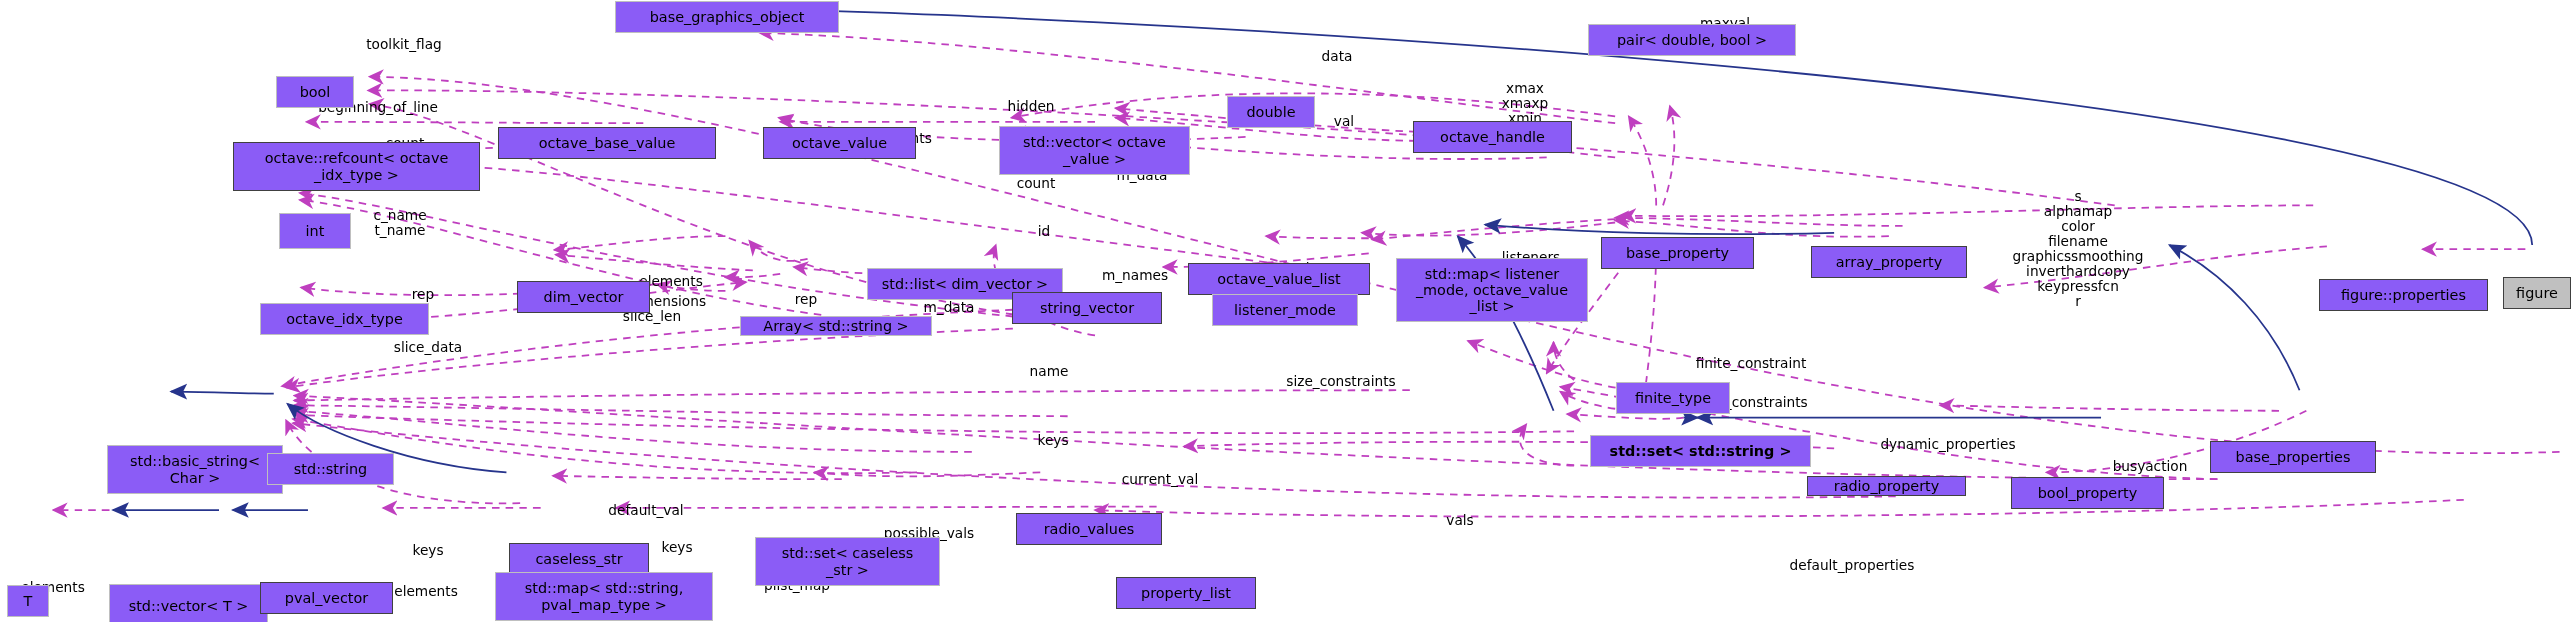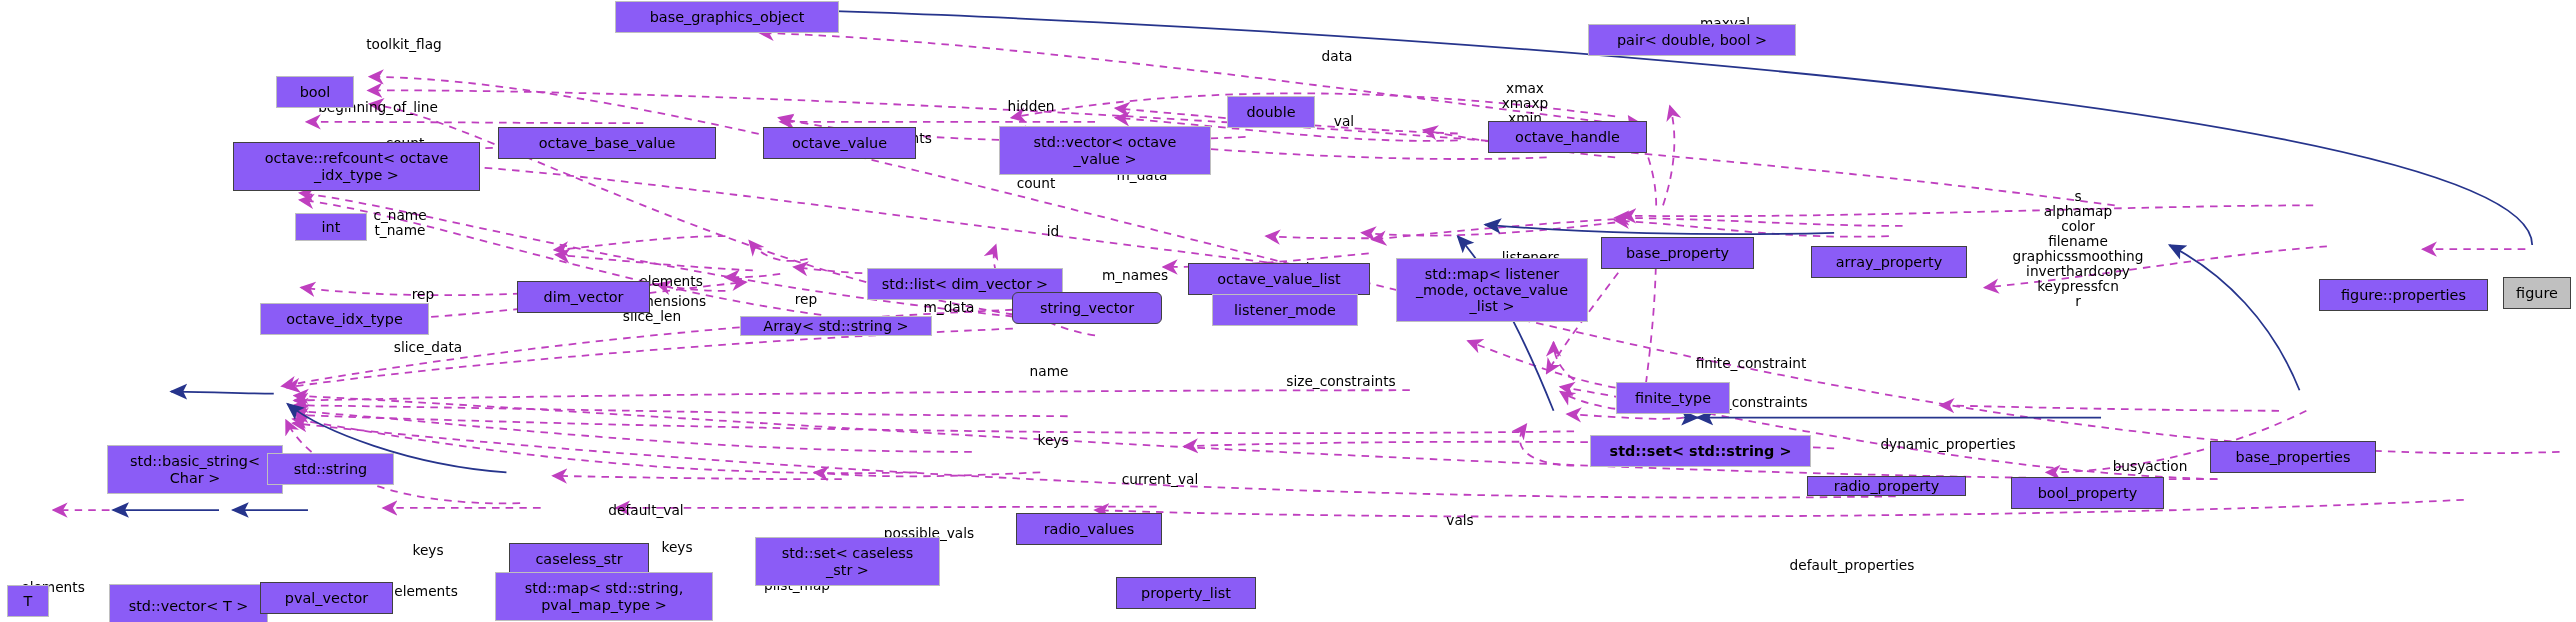--- a/index.html
+++ b/index.html
@@ -178,34 +178,34 @@
       <path d="M740 690 C 600 680, 470 630, 420 590"></path>
       <path d="M450 745 L 340 745"></path>
       <path d="M320 745 L 165 745"></path>
     </g>
   </svg>
 <div class="node thin" style="left: 615px; top: 1.4px; width: 224px; height: 32px; font-size: 14.4px;">base_graphics_object</div>
     <div class="node thin" style="left: 1588px; top: 24px; width: 208px; height: 32px; font-size: 14.4px;">pair&lt; double, bool &gt;</div>
     <div class="node thin" style="left: 276px; top: 76px; width: 78px; height: 32px; font-size: 14.4px;">bool</div>
     <div class="node thick" style="left: 498px; top: 127px; width: 218px; height: 32px; font-size: 14.4px;">octave_base_value</div>
     <div class="node thick" style="left: 763px; top: 127px; width: 153px; height: 32px; font-size: 14.4px;">octave_value</div>
-    <div class="node thin" style="left: 999px; top: 126px; width: 212px; height: 49px; font-size: 14.4px;">std::vector&lt; octave
+    <div class="node thin" style="left: 999px; top: 126px; width: 191px; height: 49px; font-size: 14.4px;">std::vector&lt; octave
 _value &gt;</div>
     <div class="node thin" style="left: 1227px; top: 96px; width: 88px; height: 32px; font-size: 14.4px;">double</div>
-    <div class="node thick" style="left: 1488px; top: 121px; width: 159px; height: 32px; font-size: 14.4px;">octave_handle</div>
+    <div class="node thick" style="left: 1413px; top: 121px; width: 159px; height: 32px; font-size: 14.4px;">octave_handle</div>
     <div class="node thick" style="left: 233px; top: 142px; width: 247px; height: 49px; font-size: 14.4px;">octave::refcount&lt; octave
 _idx_type &gt;</div>
-    <div class="node thin" style="left: 279px; top: 213px; width: 72px; height: 28px; font-size: 14.4px; margin-left: 16px;">int</div>
+    <div class="node thin" style="left: 279px; top: 213px; width: 72px; height: 36px; font-size: 14.4px;">int</div>
     <div class="node thick" style="left: 1601px; top: 237px; width: 153px; height: 32px; font-size: 14.4px;">base_property</div>
     <div class="node thick" style="left: 1811px; top: 246px; width: 156px; height: 32px; font-size: 14.4px;">array_property</div>
     <div class="node thick" style="left: 2319px; top: 279px; width: 169px; height: 32px; font-size: 14.4px;">figure::properties</div>
     <div class="node current" style="left: 2503px; top: 277px; width: 68px; height: 32px; font-size: 14.4px;">figure</div>
     <div class="node thick" style="left: 517px; top: 281px; width: 133px; height: 32px; font-size: 14.4px;">dim_vector</div>
     <div class="node thin" style="left: 867px; top: 268px; width: 196px; height: 32px; font-size: 14.4px;">std::list&lt; dim_vector &gt;</div>
-    <div class="node thick" style="left: 1012px; top: 292px; width: 150px; height: 32px; font-size: 14.4px; border-radius: 6px;">string_vector</div>
+    <div class="node thick" style="left: 1012px; top: 292px; width: 150px; height: 32px; font-size: 14.4px;">string_vector</div>
     <div class="node thick" style="left: 1188px; top: 263px; width: 182px; height: 32px; font-size: 14.4px;">octave_value_list</div>
     <div class="node thin" style="left: 1396px; top: 258px; width: 192px; height: 64px; font-size: 14.4px;">std::map&lt; listener
 _mode, octave_value
 _list &gt;</div>
     <div class="node thin" style="left: 1212px; top: 294px; width: 146px; height: 32px; font-size: 14.4px;">listener_mode</div>
     <div class="node thin" style="left: 260px; top: 303px; width: 169px; height: 32px; font-size: 14.4px;">octave_idx_type</div>
     <div class="node thin" style="left: 740px; top: 316px; width: 192px; height: 20px; font-size: 14.4px;">Array&lt; std::string &gt;</div>
     <div class="node thin" style="left: 1616px; top: 382px; width: 114px; height: 32px; font-size: 14.4px;">finite_type</div>
     <div class="node thin" style="left: 107px; top: 445px; width: 176px; height: 49px; font-size: 14.4px;">std::basic_string&lt;
 Char &gt;</div>
@@ -246,21 +246,21 @@
     <div class="elabel" style="left: 2078px; top: 189px; font-size: 13.7px; transform: translateX(-50%);">s
 alphamap
 color
 filename
 graphicssmoothing
 inverthardcopy
 keypressfcn
 r</div>
     <div class="elabel" style="left: 400px; top: 208px; font-size: 13.7px; transform: translateX(-50%);">c_name
 t_name</div>
-    <div class="elabel" style="left: 1044px; top: 224px; font-size: 13.7px; transform: translateX(-50%); margin-left: 9px;">id</div>
+    <div class="elabel" style="left: 1044px; top: 224px; font-size: 13.7px; transform: translateX(-50%);">id</div>
     <div class="elabel" style="left: 1531px; top: 250px; font-size: 13.7px; transform: translateX(-50%);">listeners</div>
     <div class="elabel" style="left: 1329px; top: 261px; font-size: 13.7px; transform: translateX(-50%);">elements</div>
     <div class="elabel" style="left: 2440px; top: 279px; font-size: 13.7px; transform: translateX(-50%);">xproperties</div>
     <div class="elabel" style="left: 671px; top: 274px; font-size: 13.7px; transform: translateX(-50%);">elements</div>
     <div class="elabel" style="left: 1135px; top: 268px; font-size: 13.7px; transform: translateX(-50%);">m_names</div>
     <div class="elabel" style="left: 423px; top: 287px; font-size: 13.7px; transform: translateX(-50%);">rep</div>
     <div class="elabel" style="left: 806px; top: 292px; font-size: 13.7px; transform: translateX(-50%);">rep</div>
     <div class="elabel" style="left: 1350px; top: 277px; font-size: 13.7px; transform: translateX(-50%);">keys</div>
     <div class="elabel" style="left: 667px; top: 294px; font-size: 13.7px; transform: translateX(-50%);">dimensions</div>
     <div class="elabel" style="left: 949px; top: 300px; font-size: 13.7px; transform: translateX(-50%);">m_data</div>

